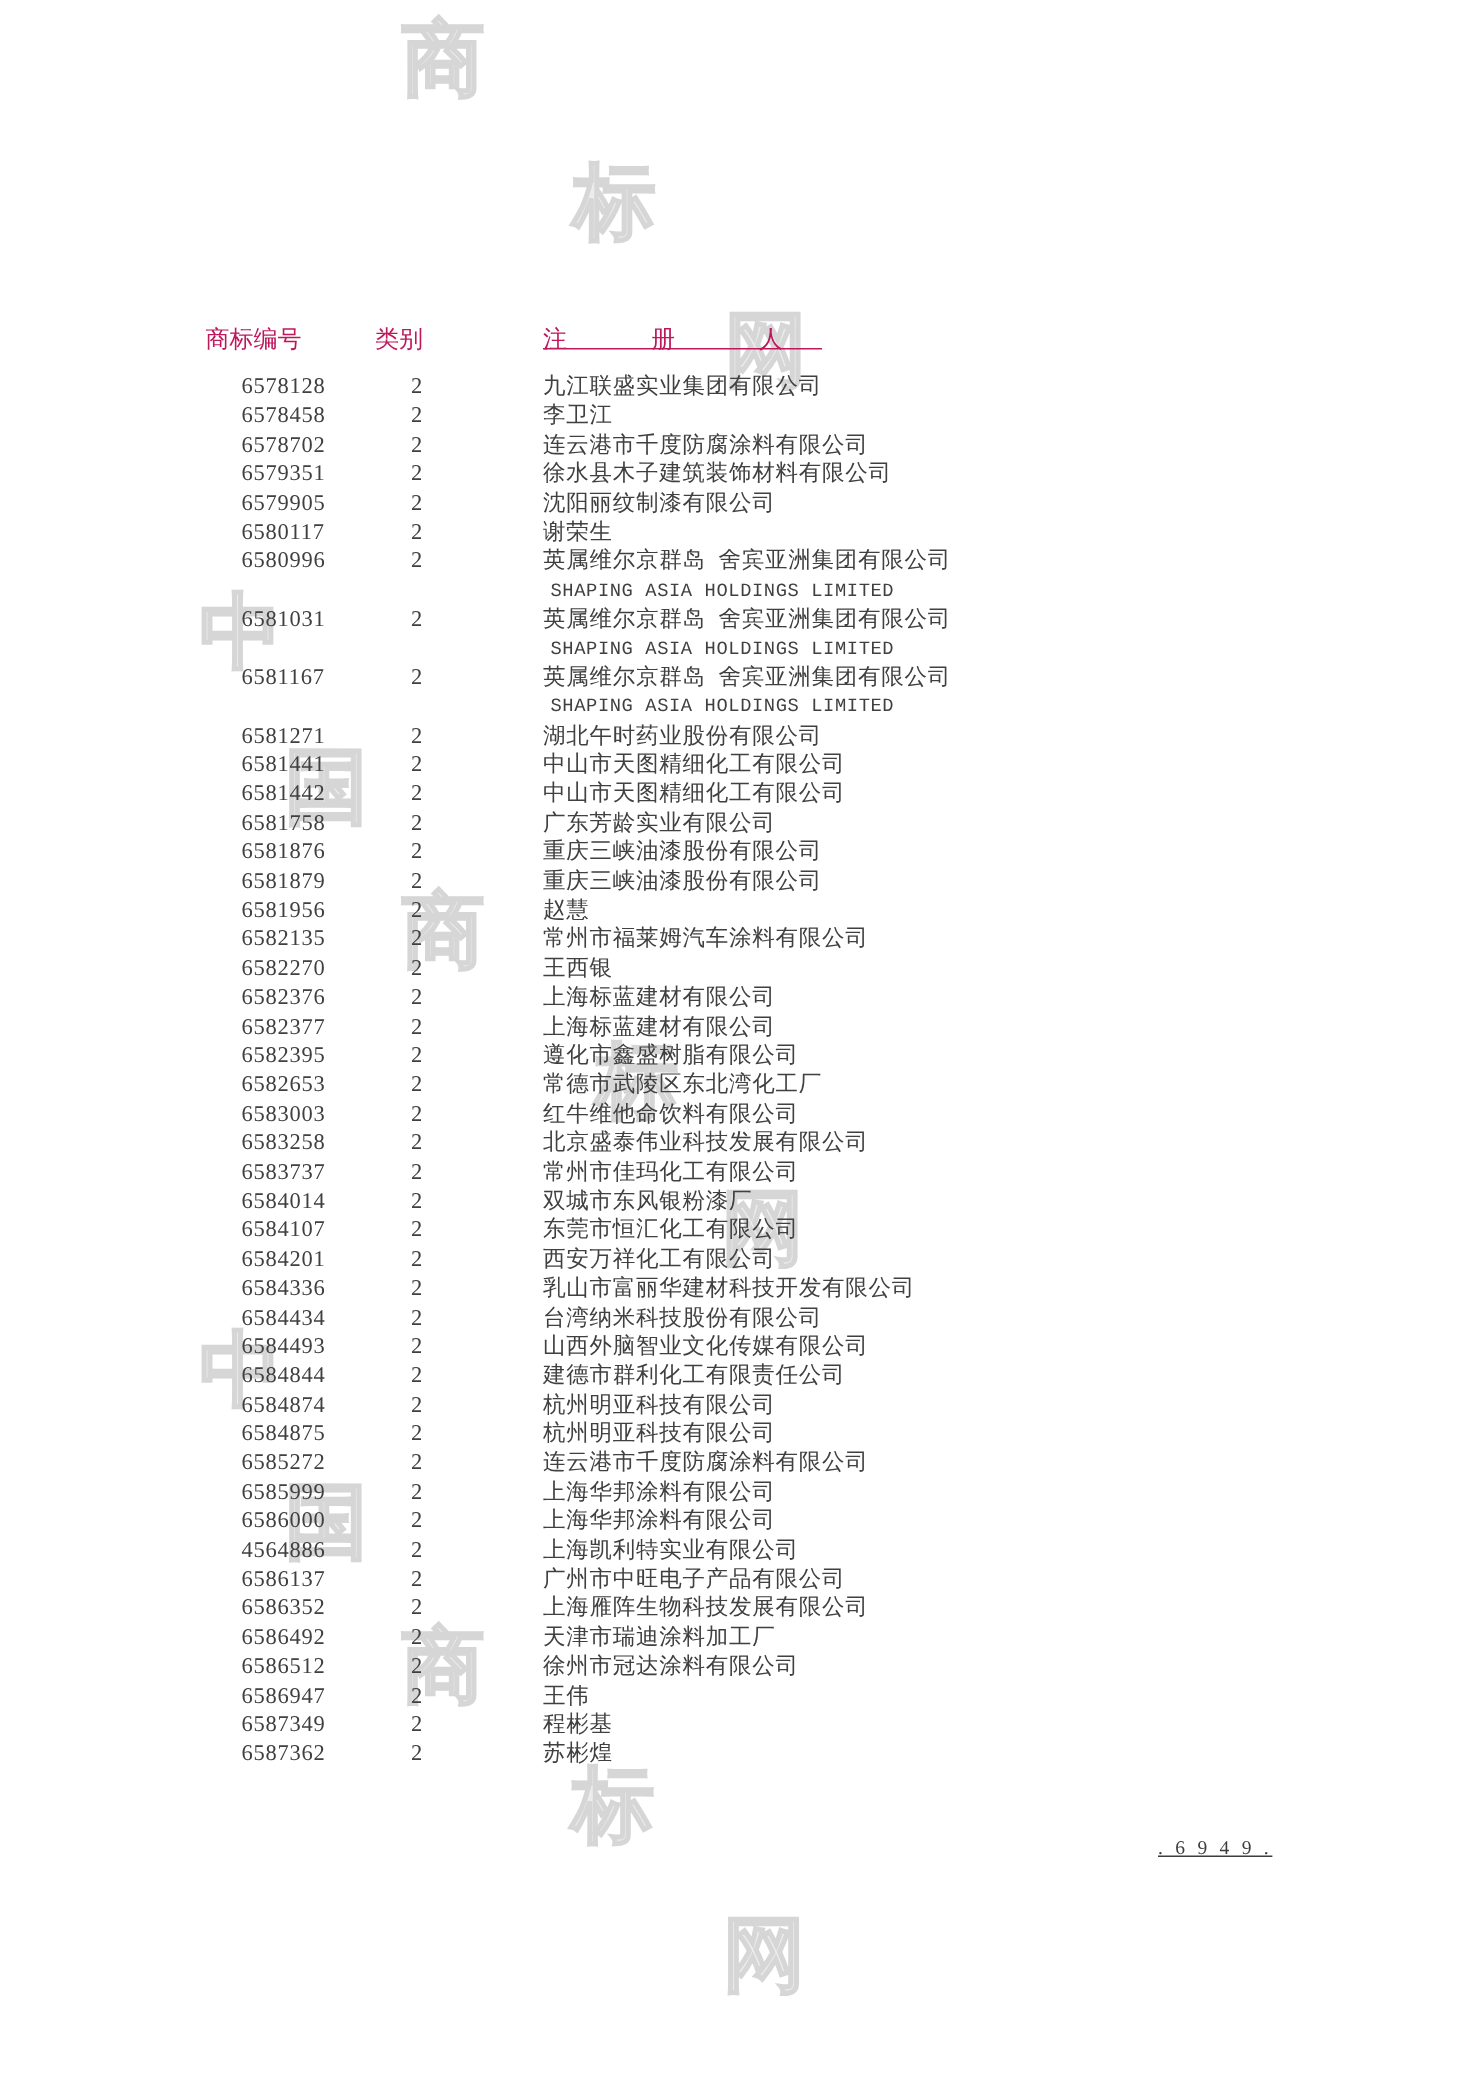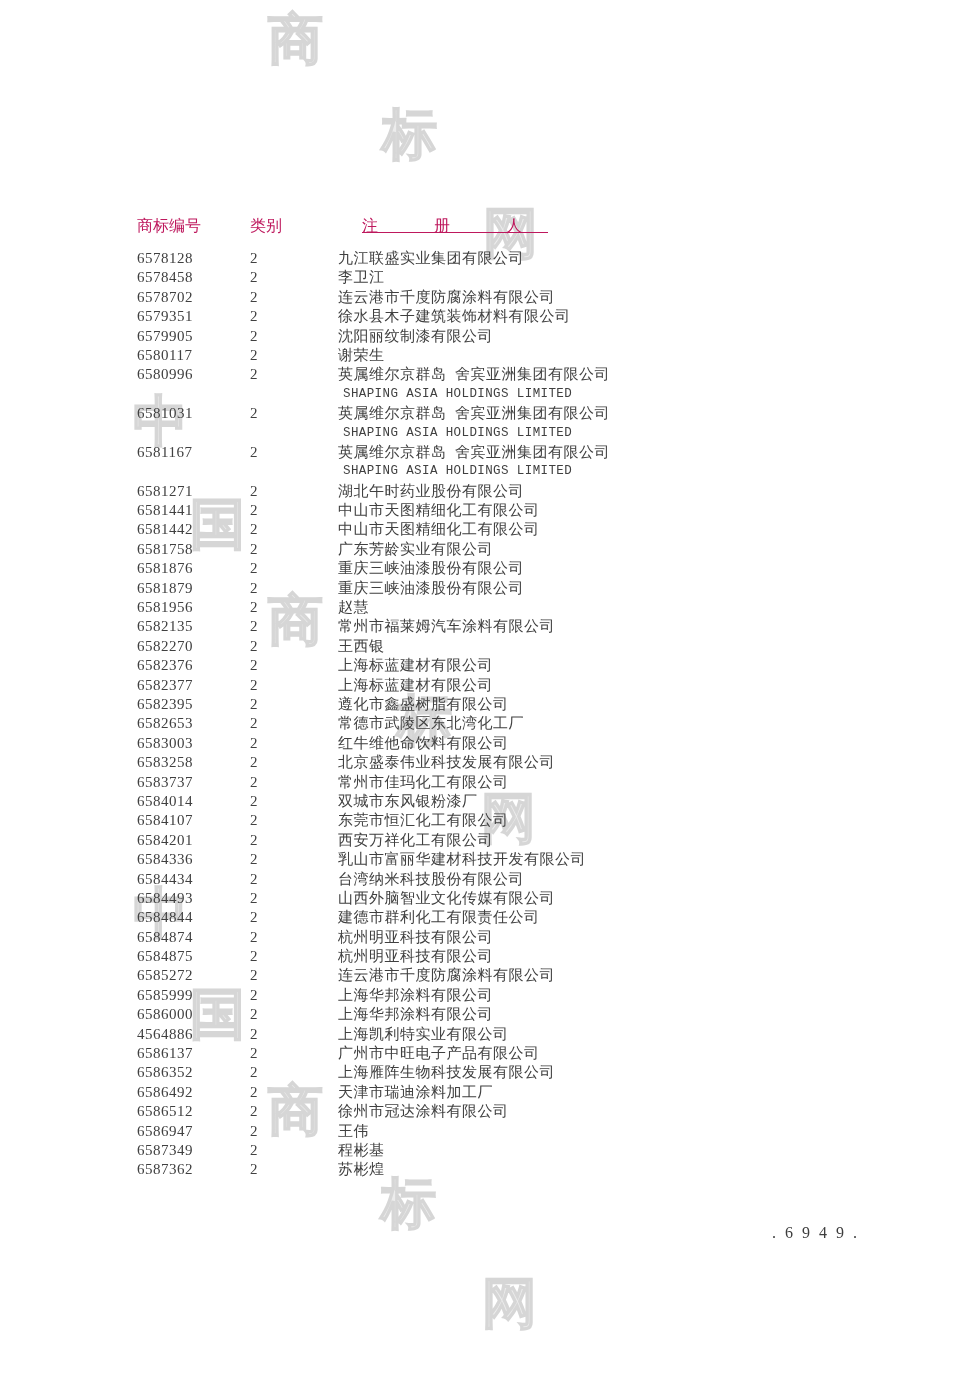--- a/index.html
+++ b/index.html
@@ -44,37 +44,38 @@
     width: 760px;
     z-index: 1;
   }
   .row {
     display: flex;
     height: 19.4px;
     line-height: 19.4px;
     font-size: 15px;
     white-space: pre;
   }
-  .row .col-num   { width: 113px; letter-spacing: 0.5px; }
+  .row .col-num   { width: 113px; letter-spacing: 0.5px; margin-left: 24px; }
   .row .col-class { width: 88px; }
   .row .col-reg   { letter-spacing: 0.5px; }
   .row .col-reg.en {
     font-family: Liberation Mono, monospace;
     font-size: 12.5px;
     letter-spacing: 0.4px;
     padding-left: 5px;
   }
   .page-number {
     position: absolute;
     left: 772px; top: 1224px;
     z-index: 1;
-    font-size: 16px;
+    font-size: 13px;
     letter-spacing: 2.5px;
     color: #3d3d3d;
     white-space: pre;
+    text-decoration: underline;
   }
 </style>
 </head>
 <body>
 
 <div class="page">
   <div class="watermarks" id="watermarks">
       <span class="wm" style="left: 268px; top: 12px;">商</span>
       <span class="wm" style="left: 382px; top: 107px;">标</span>
       <span class="wm" style="left: 483px; top: 206px;">网</span>

